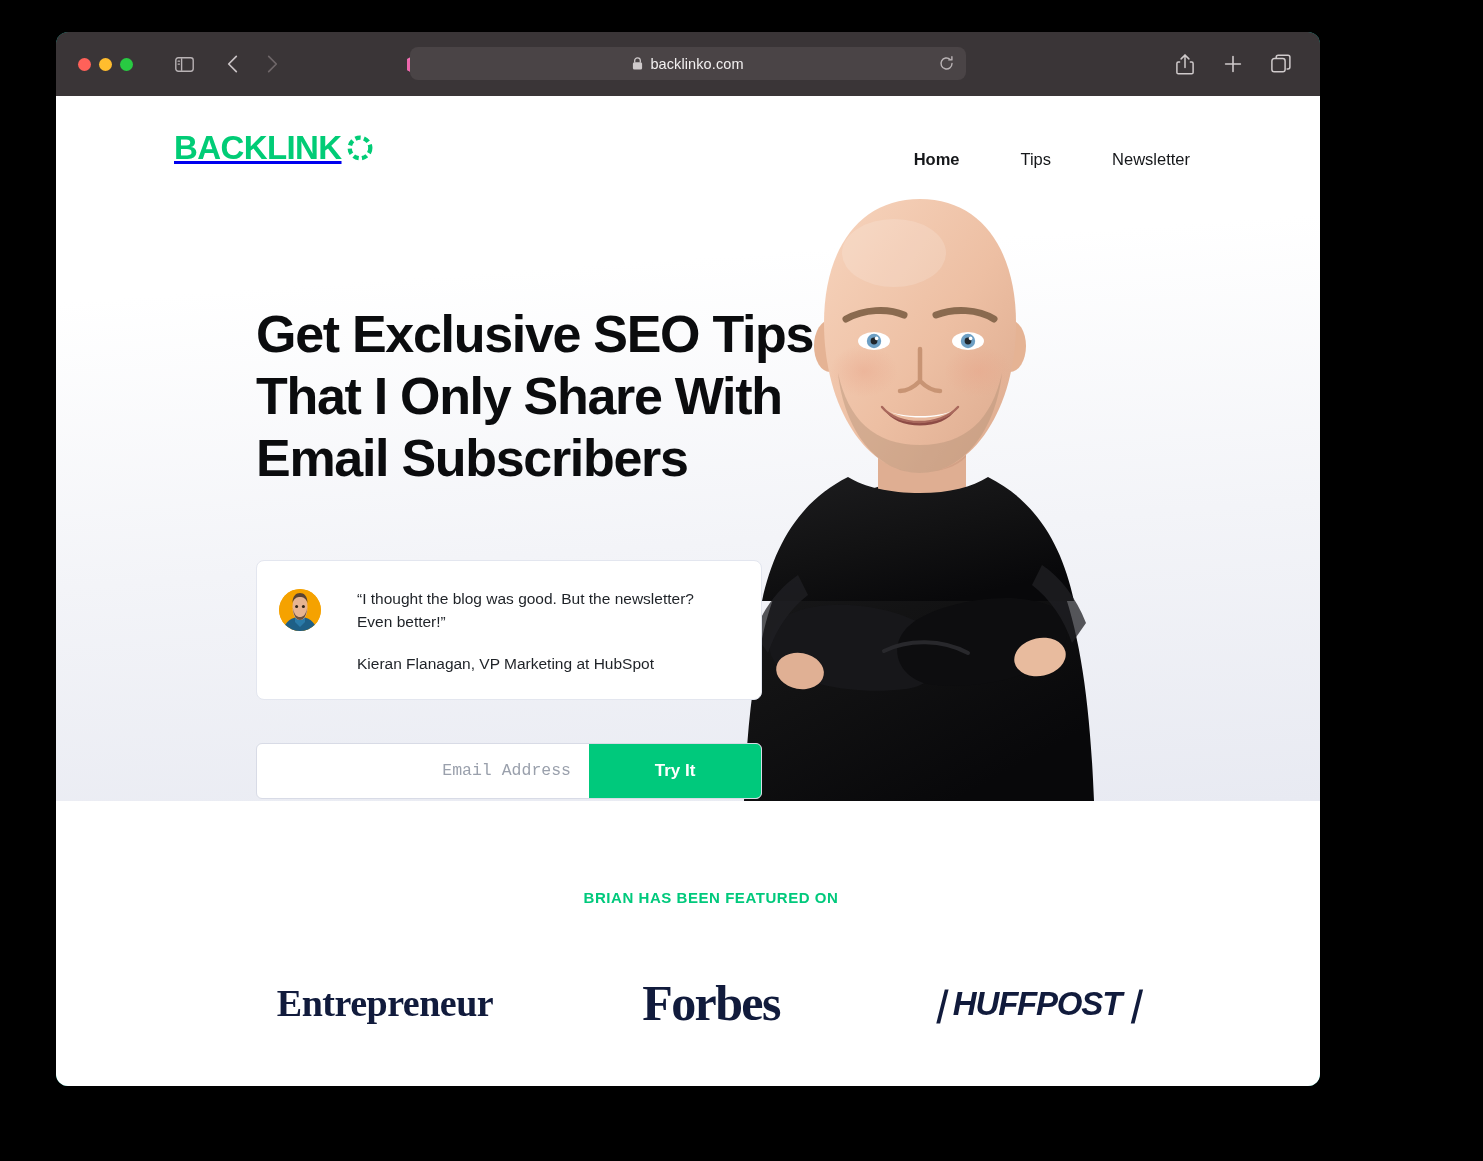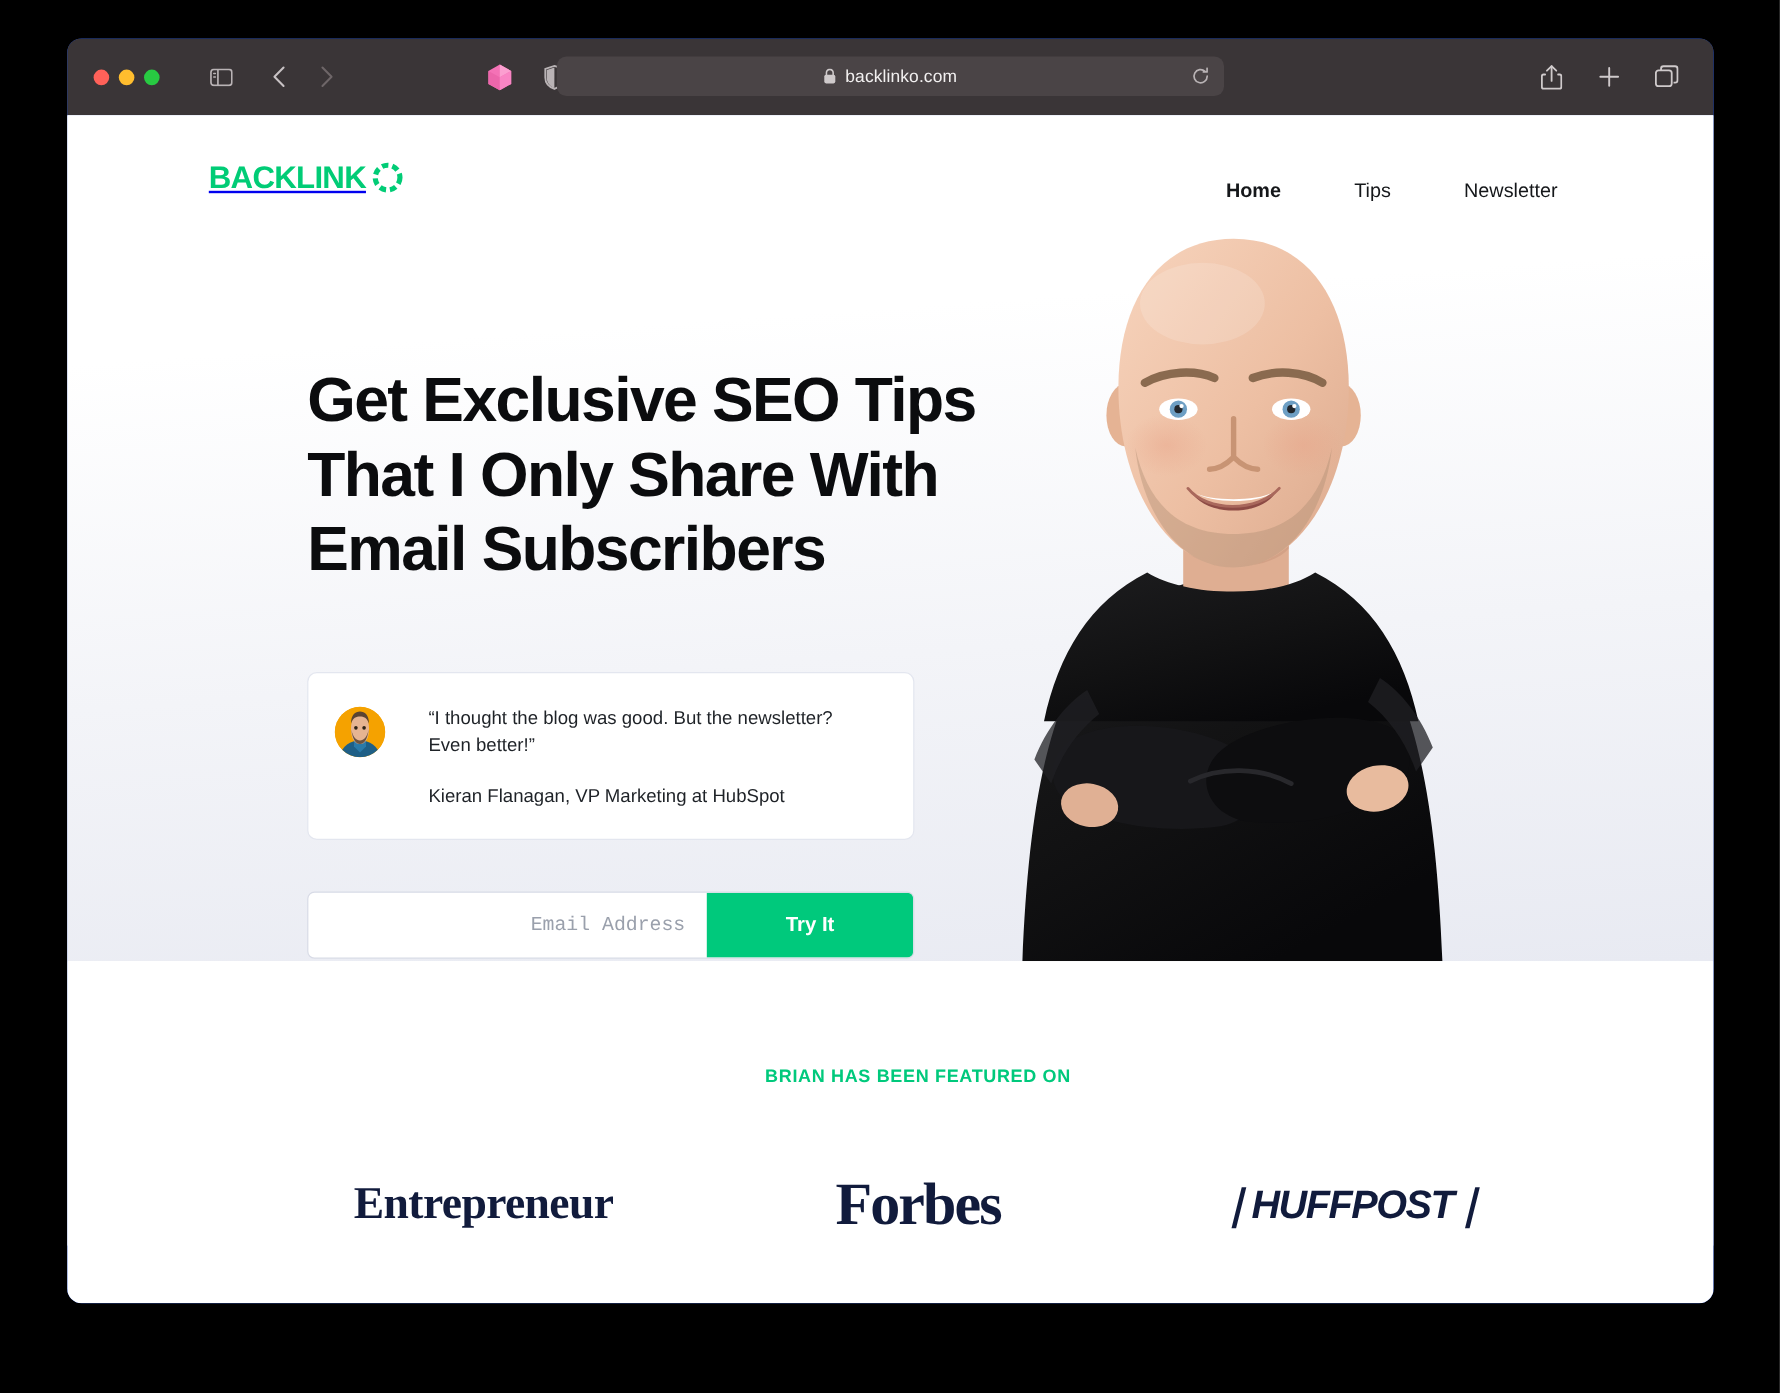--- a/index.html
+++ b/index.html
@@ -12,25 +12,25 @@
     overflow: hidden;
     font-family: "Liberation Sans", sans-serif;
     -webkit-font-smoothing: antialiased;
   }
 
   
   .browser-window {
     position: absolute;
     left: 56px;
     top: 32px;
-    width: 1372px;
+    width: 1264px;
     height: 1054px;
     border-radius: 12px;
     overflow: hidden;
-    background: #1d4ed8;
+    background: #14b8a6;
     box-shadow: 0 18px 60px rgba(0,0,0,0.55);
   }
 
   
   .toolbar {
     position: relative;
     height: 64px;
     background: #3a3537;
     display: flex;
     align-items: center;
@@ -114,21 +114,21 @@
     align-items: center;
     justify-content: space-between;
     padding: 24px 130px 0 118px;
   }
 
   
   .logo { display: flex; align-items: center; gap: 2px; cursor: default; }
   .logo-word {
     font-family: "Liberation Sans", sans-serif;
     font-weight: 700;
-    font-size: 26px;
+    font-size: 33px;
     letter-spacing: -0.6px;
     color: #01cc76;
     line-height: 1;
   }
   .logo-mark { display: block; margin-left: 1px; }
 
   
   .main-nav { display: flex; align-items: center; gap: 0; }
   .nav-link {
     font-size: 16.5px;

